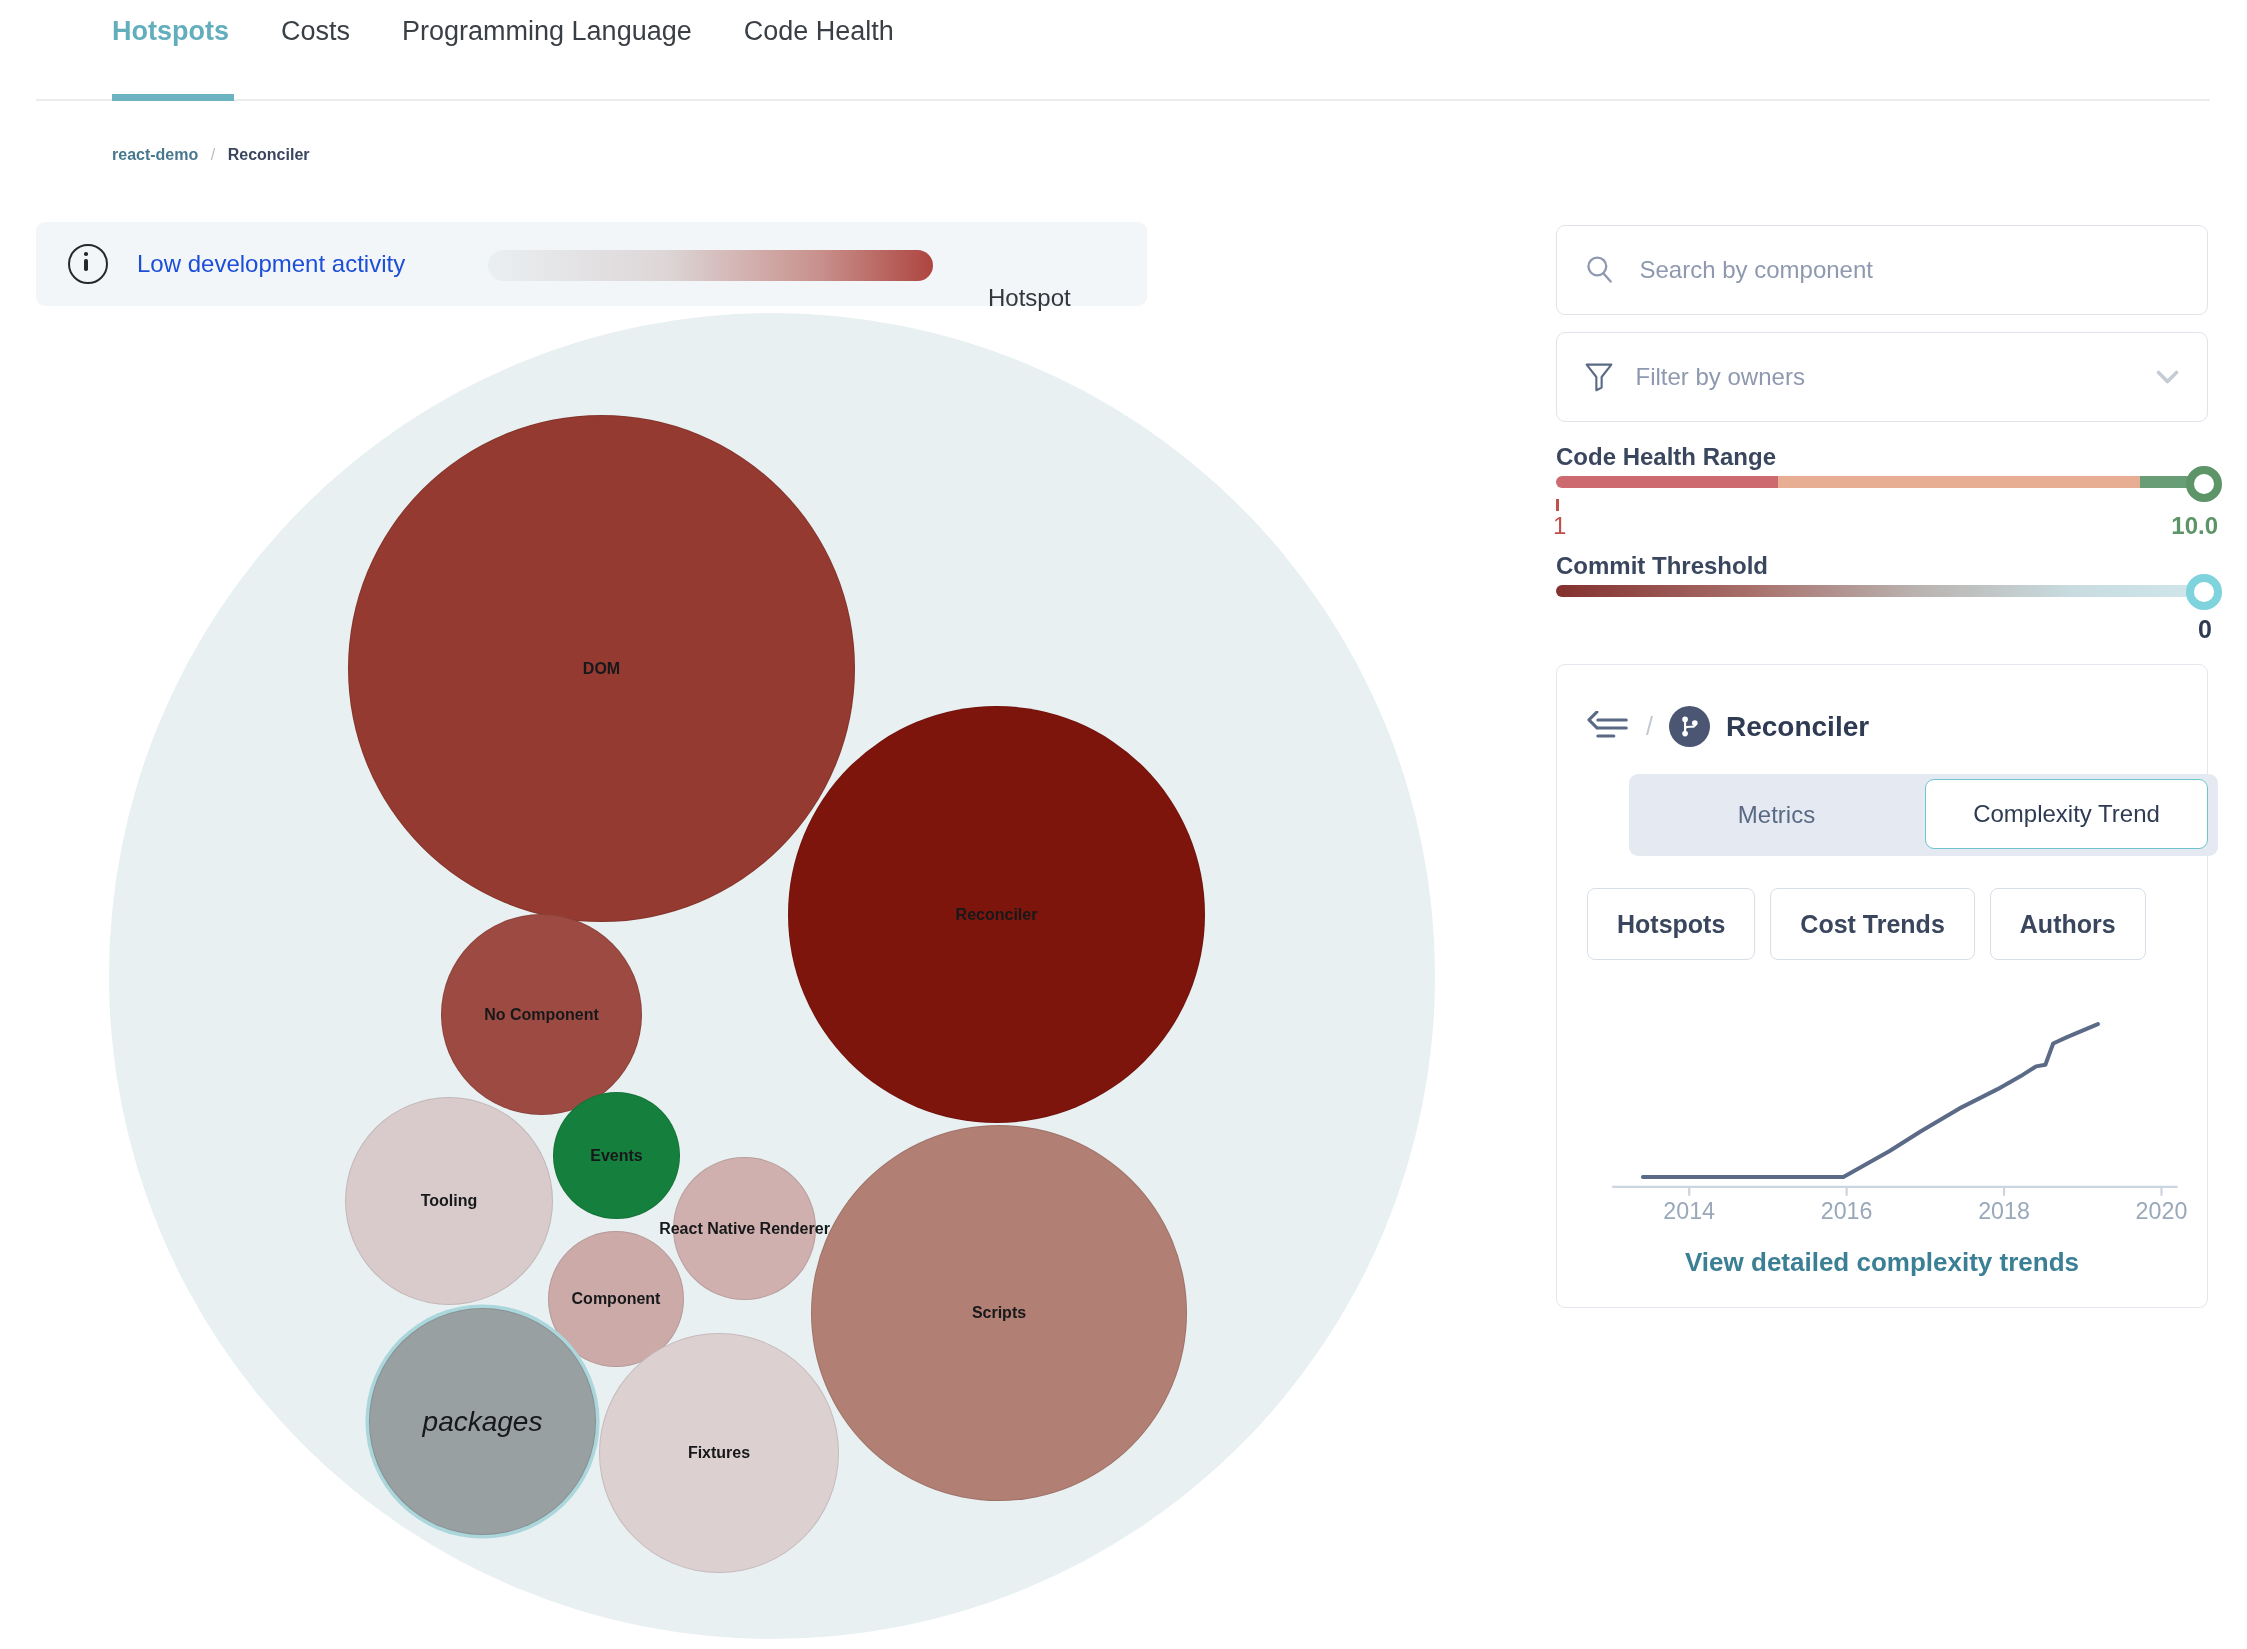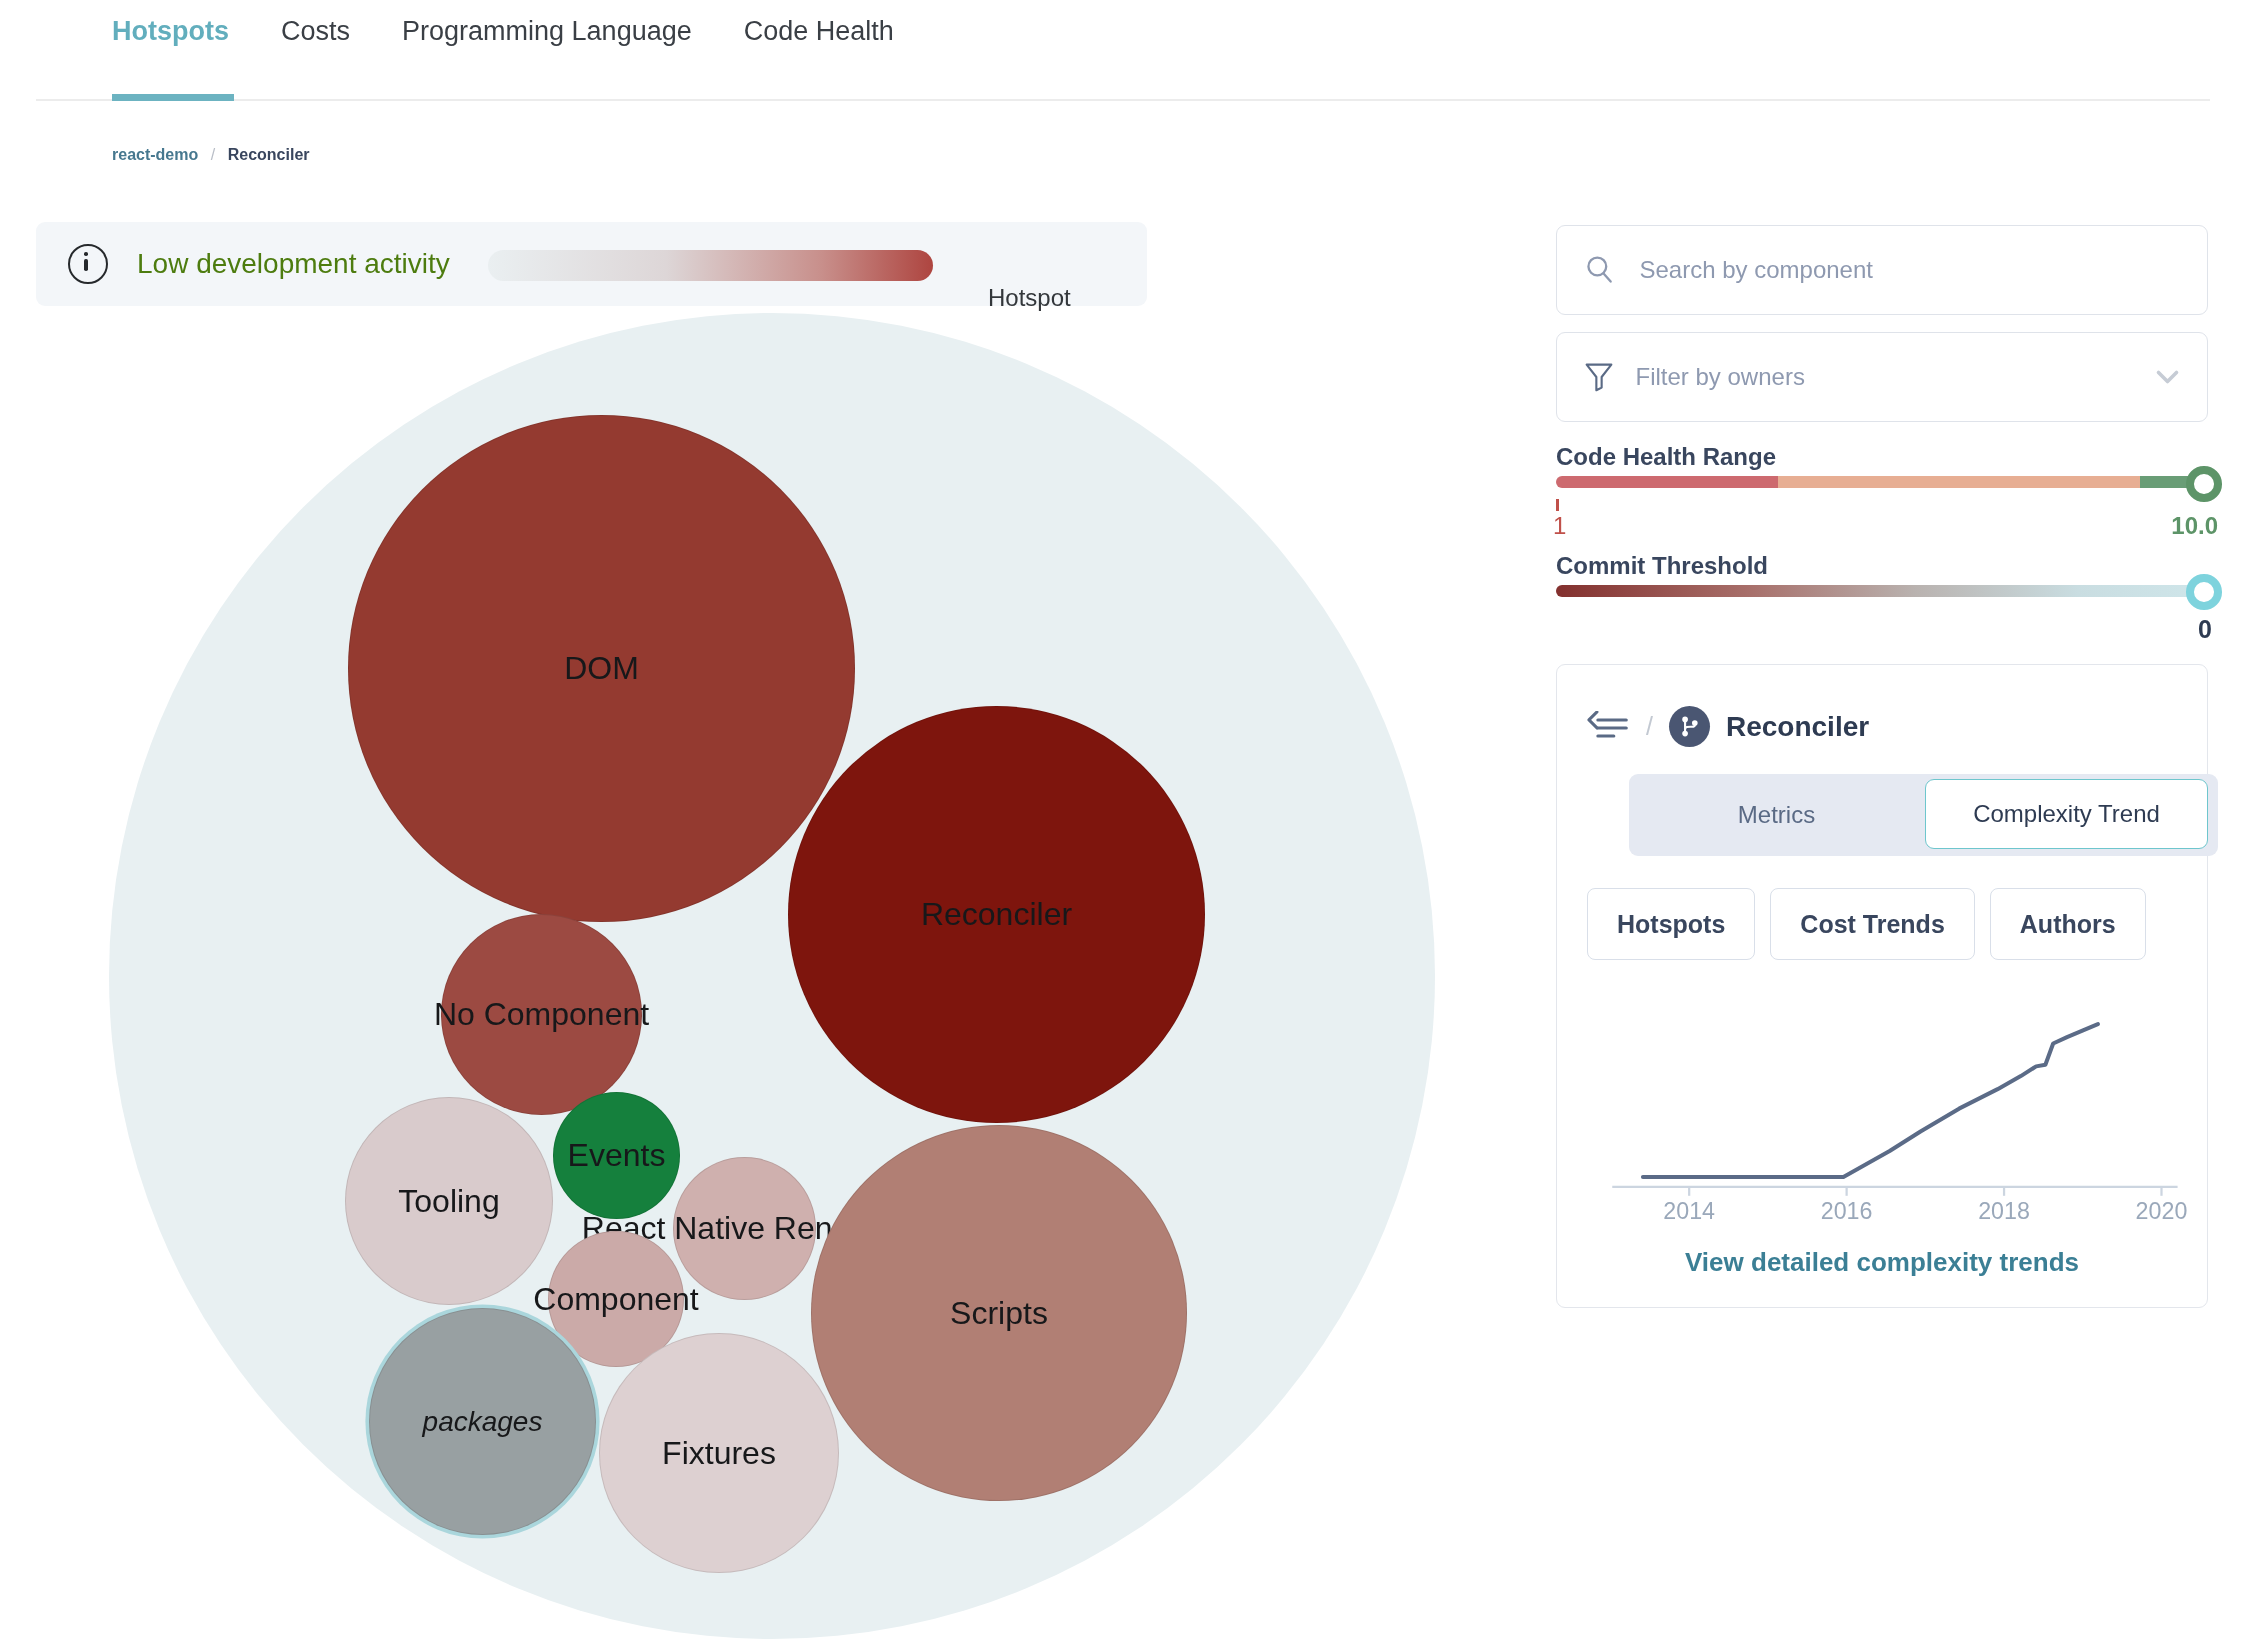--- a/index.html
+++ b/index.html
@@ -18,29 +18,29 @@
   .bc-root{color:#47788f;font-weight:700;cursor:pointer;}
   .bc-sep{color:#b9bec7;font-weight:400;}
   .bc-cur{color:#39465e;font-weight:700;}
 
   
   .legend{position:absolute;left:36px;top:222px;width:1111px;height:84px;background:#f3f6f9;border-radius:9px;
           display:flex;align-items:center;}
   .info-icon{width:36px;height:36px;border-radius:50%;border:2.7px solid #26292c;margin-left:32px;position:relative;flex:none;}
   .info-icon:before{content:"";position:absolute;left:14.3px;top:6.3px;width:3.6px;height:3.6px;background:#26292c;border-radius:50%;}
   .info-icon:after{content:"";position:absolute;left:14.3px;top:13.4px;width:3.6px;height:11.6px;background:#26292c;border-radius:1.8px;}
-  .legend-low{margin-left:29px;font-size:28px;color:#4d7c0f;}
+  .legend-low{margin-left:29px;font-size:24px;color:#1d4ed8;}
   .legend-grad{position:absolute;left:452px;top:28px;width:445px;height:31px;border-radius:16px;
       background:linear-gradient(90deg,#eaeff1 0%,#ddd6d7 40%,#c88f8b 75%,#ae4540 100%);}
   .legend-high{position:absolute;left:952px;top:29.6px;font-size:24px;color:#33373b;margin-top:32px;}
 
   
   .parent-circle{position:absolute;left:109px;top:313px;width:1326px;height:1326px;border-radius:50%;background:#e8f0f2;}
   .bubble{position:absolute;border-radius:50%;display:flex;align-items:center;justify-content:center;
-          font-size:32px;color:#17181a;cursor:pointer;border:0.9px solid rgba(0,0,0,0.10);box-sizing:border-box;}
+          font-size:16px;color:#17181a;cursor:pointer;border:0.9px solid rgba(0,0,0,0.10);box-sizing:border-box;font-weight:bold;}
   .bubble span{white-space:nowrap;}
 
   
   .field{position:absolute;left:1556px;width:652px;height:90px;border:1.8px solid #dfe3ea;border-radius:9px;
          background:#fff;display:flex;align-items:center;box-sizing:border-box;}
   .field input{border:none;outline:none;font-size:24px;color:#39465e;background:transparent;flex:1;
                font-family:"Liberation Sans","DejaVu Sans",sans-serif;}
   .field input::placeholder{color:#8e99b0;}
   .field .ficon{margin:0 21.5px 0 27px;flex:none;display:flex;}
   .filter-label{font-size:24px;color:#8e99b0;}

